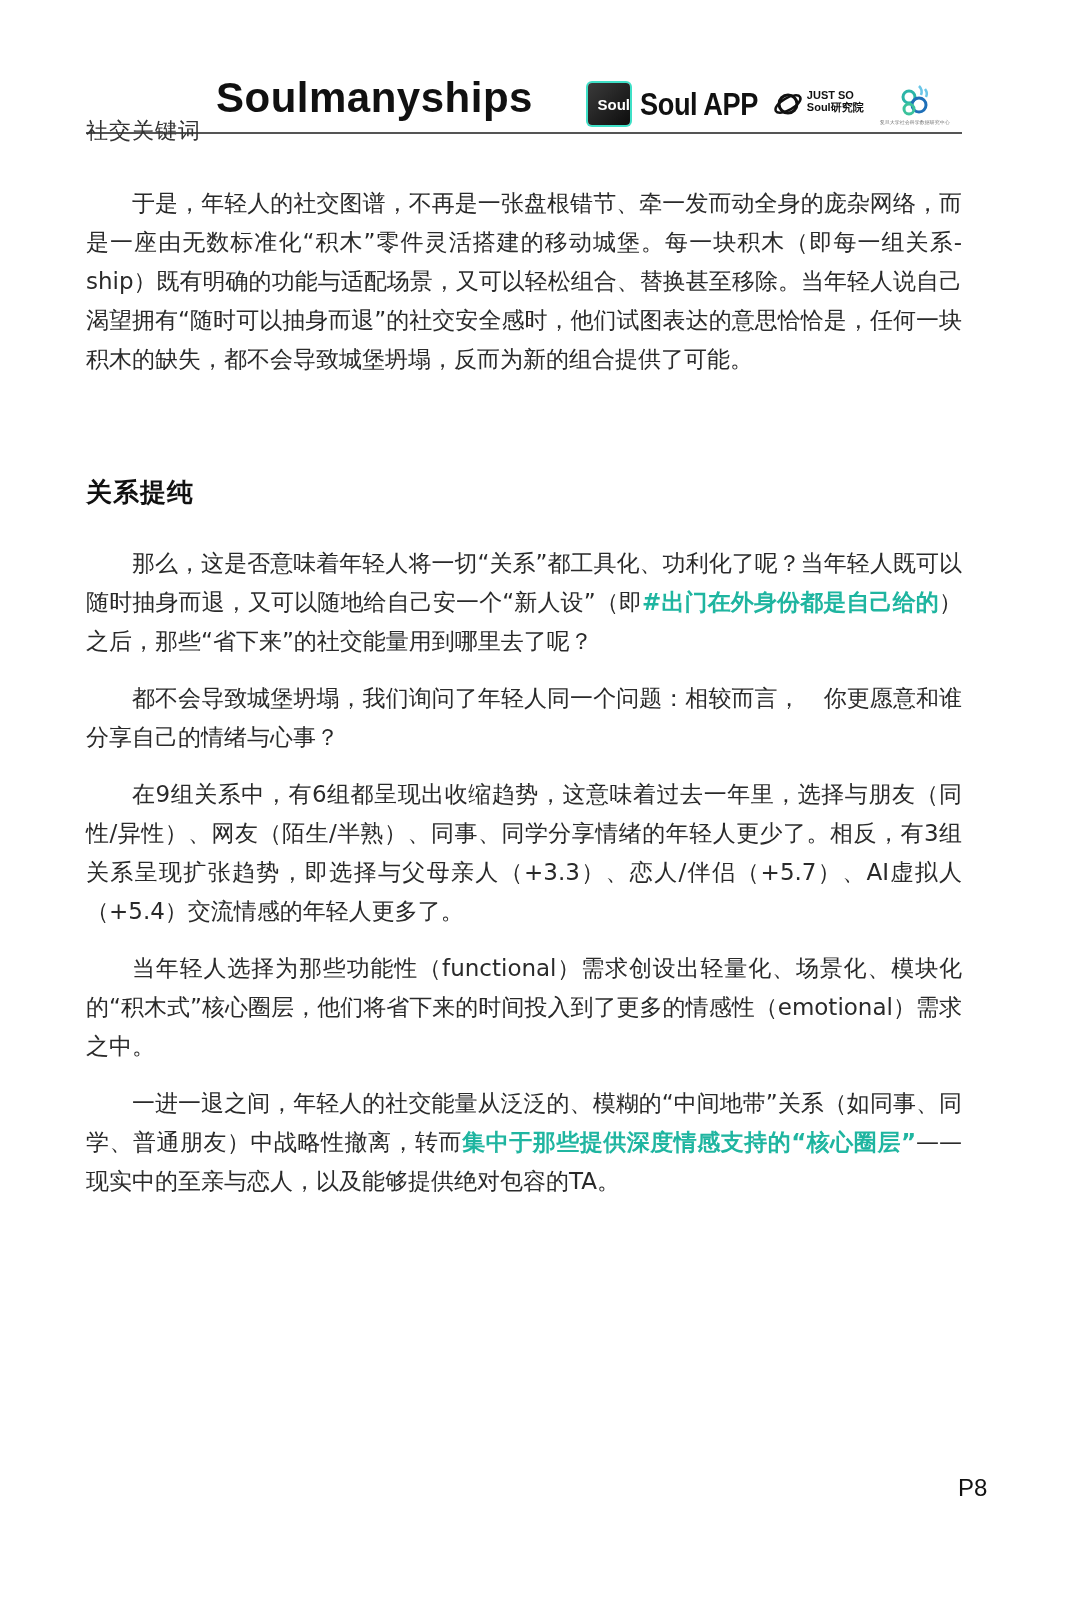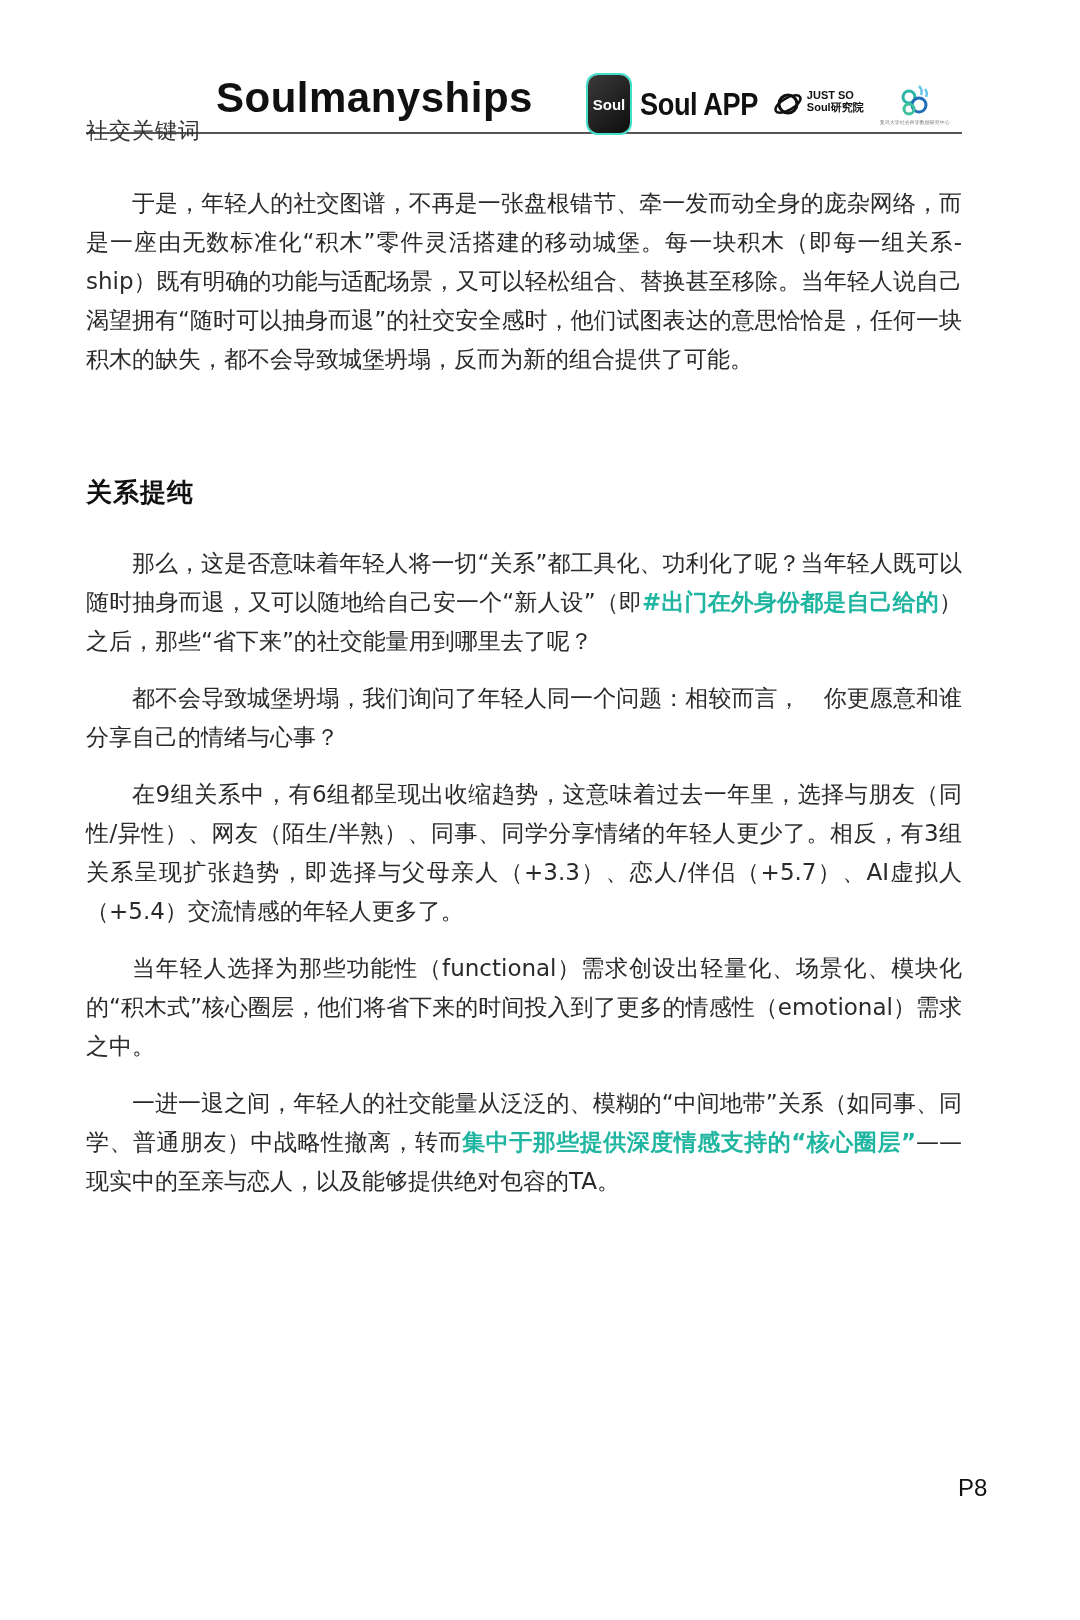--- a/index.html
+++ b/index.html
@@ -11,22 +11,22 @@
     position: absolute; left: 86px; top: 74px; width: 876px; height: 58px;
     border-bottom: 2px solid #555555;
   }
   .kw-label { position: absolute; left: 0; top: 22px; font-size: 22px; color: #333; letter-spacing: 1px; margin-top: 20px; }
   .kw-title {
     position: absolute; left: 130px; top: 0px; font-family: "Liberation Sans", sans-serif;
     font-weight: bold; font-size: 42px; color: #111; letter-spacing: 0.5px;
   }
   .logos { position: absolute; left: 502px; top: 6px; height: 48px; display: flex; align-items: center; }
   .soul-icon {
-    width: 42px; height: 58px; border-radius: 10px; background: linear-gradient(135deg,#3a3a3a,#0d0d0d);
-    box-shadow: 0 0 0 2px #3fe0c7; display: flex; align-items: center; justify-content: center;
+    width: 42px; height: 42px; border-radius: 4px; background: linear-gradient(135deg,#3a3a3a,#0d0d0d);
+    box-shadow: 0 0 0 2px #3fe0c7; display: flex; align-items: center; justify-content: flex-end;
     color: #fff; font-family: "Liberation Sans", sans-serif; font-weight: bold; font-size: 15px;
   }
   .soul-app {
     margin-left: 10px; font-family: "Liberation Sans", sans-serif; font-weight: bold; font-size: 32px;
     color: #111; letter-spacing: -0.5px; transform: scaleX(0.85); transform-origin: left center;
   }
   .justso { display: flex; align-items: flex-start; margin-left: -6px; }
   .justso-icon { width: 30px; height: 30px; }
   .justso-text {
     margin-left: 4px; font-family: "Liberation Sans", sans-serif; font-weight: bold; font-size: 11px;

